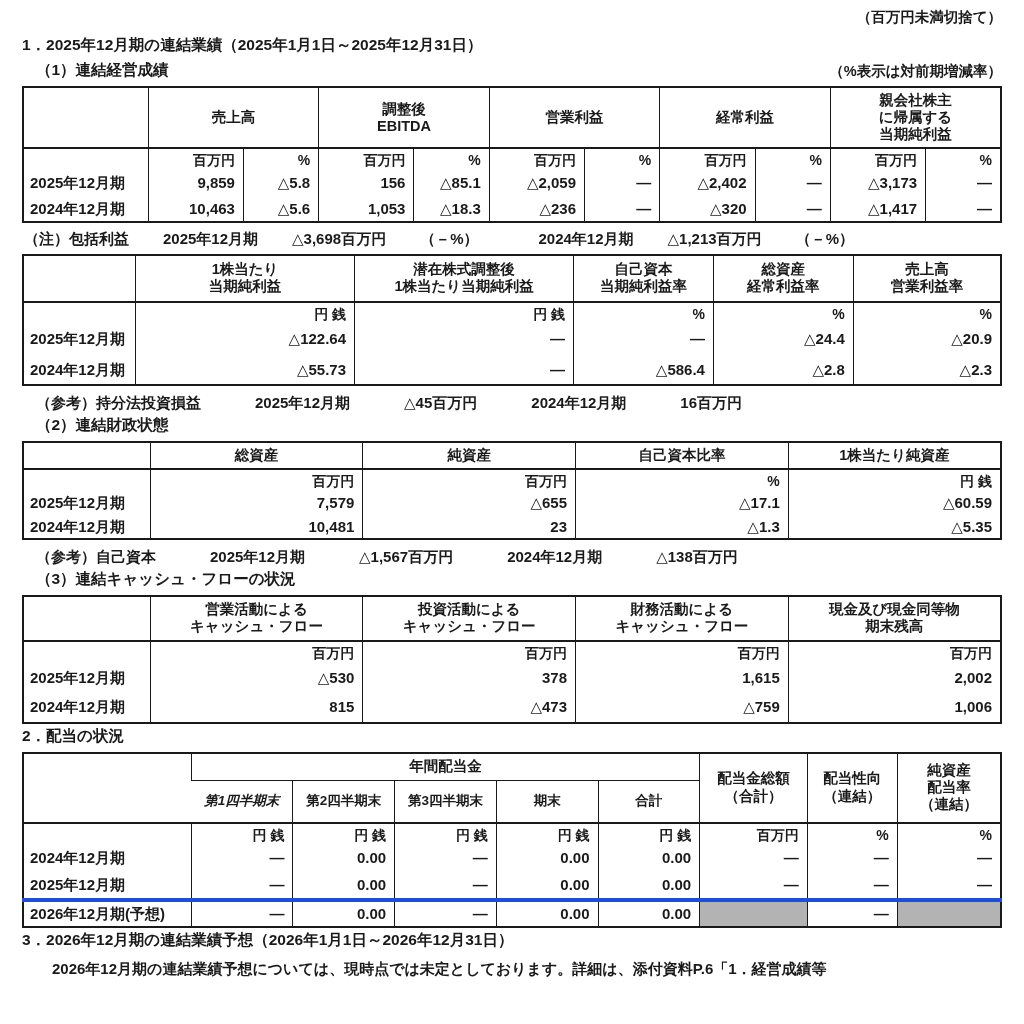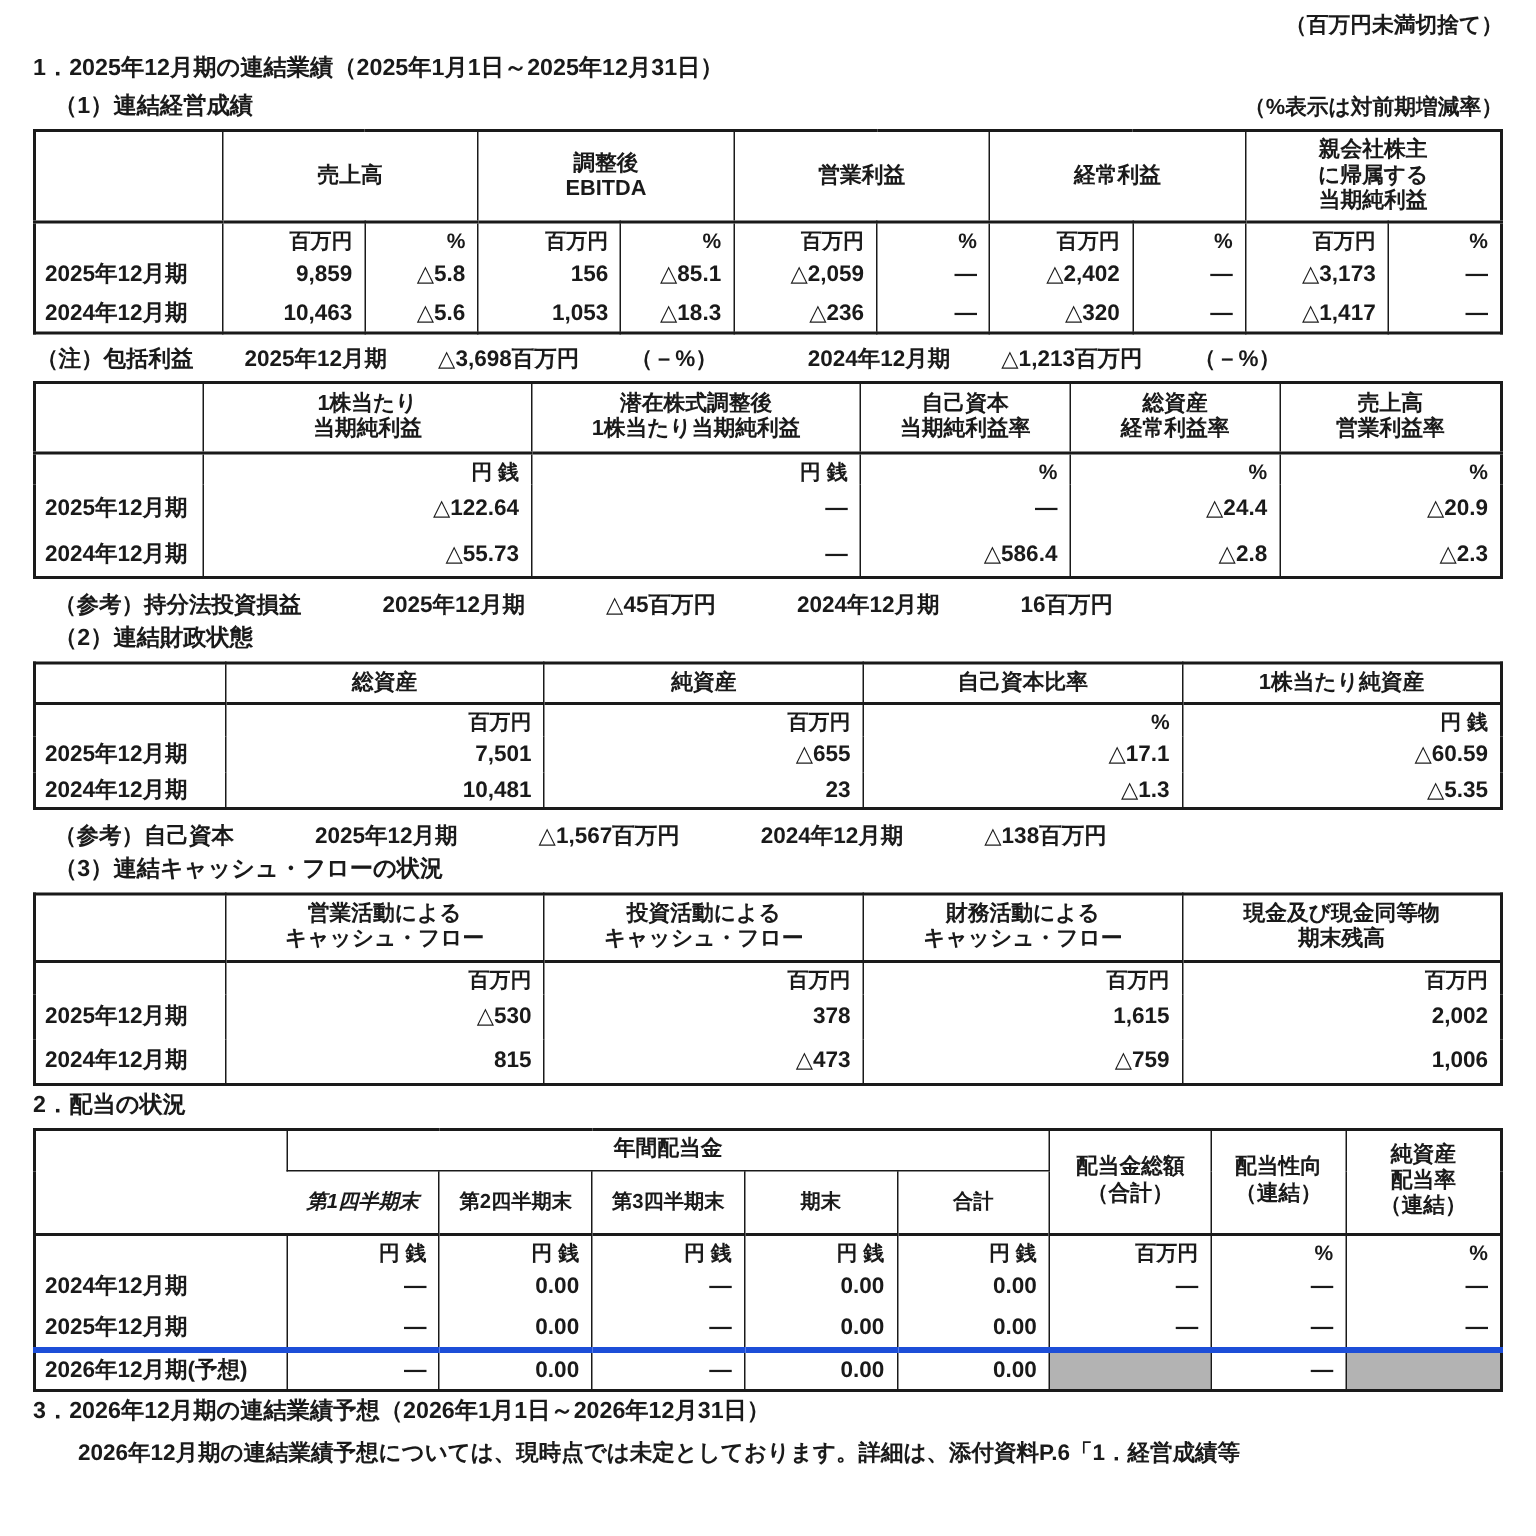--- a/index.html
+++ b/index.html
@@ -239,21 +239,21 @@
   <tbody>
     <tr class="units">
       <td></td>
       <td>百万円</td>
       <td>百万円</td>
       <td>%</td>
       <td>円 銭</td>
     </tr>
     <tr class="data">
       <td>2025年12月期</td>
-      <td>7,501</td>
+      <td>7,579</td>
       <td>△655</td>
       <td>△17.1</td>
       <td>△60.59</td>
     </tr>
     <tr class="data">
       <td>2024年12月期</td>
       <td>10,481</td>
       <td>23</td>
       <td>△1.3</td>
       <td>△5.35</td>

